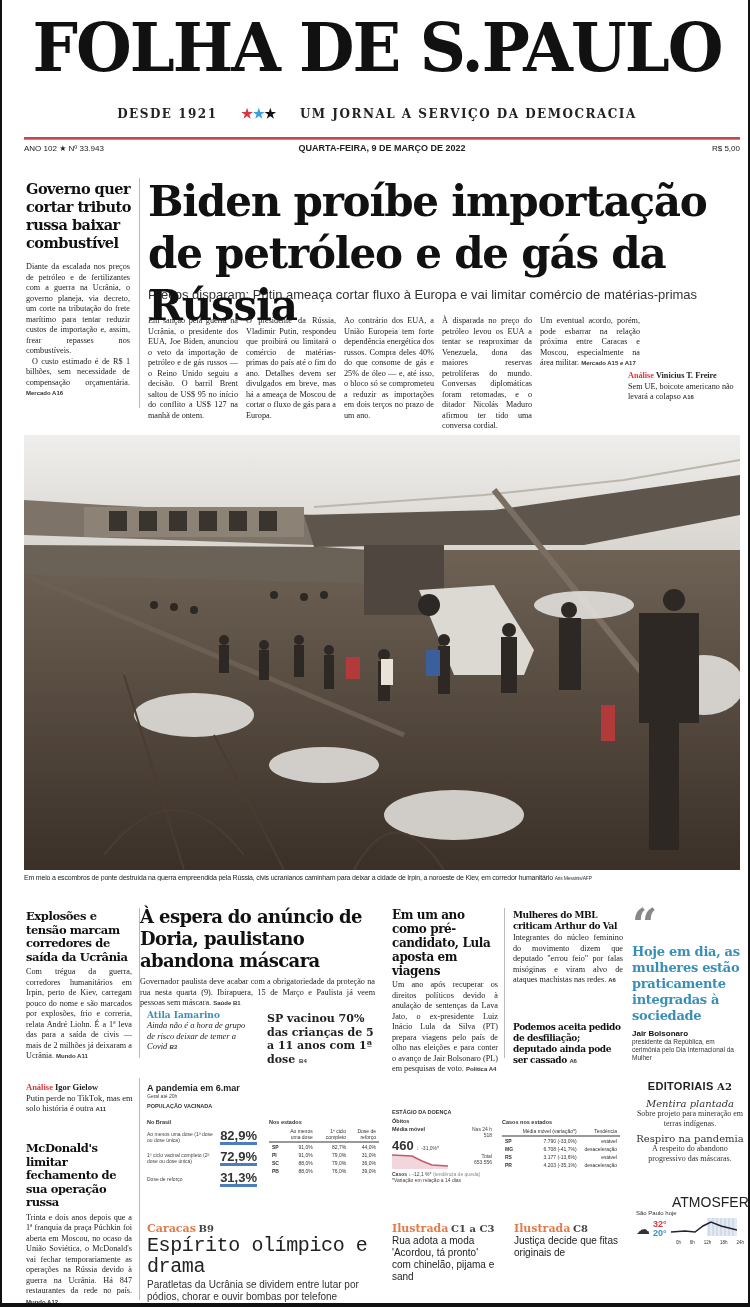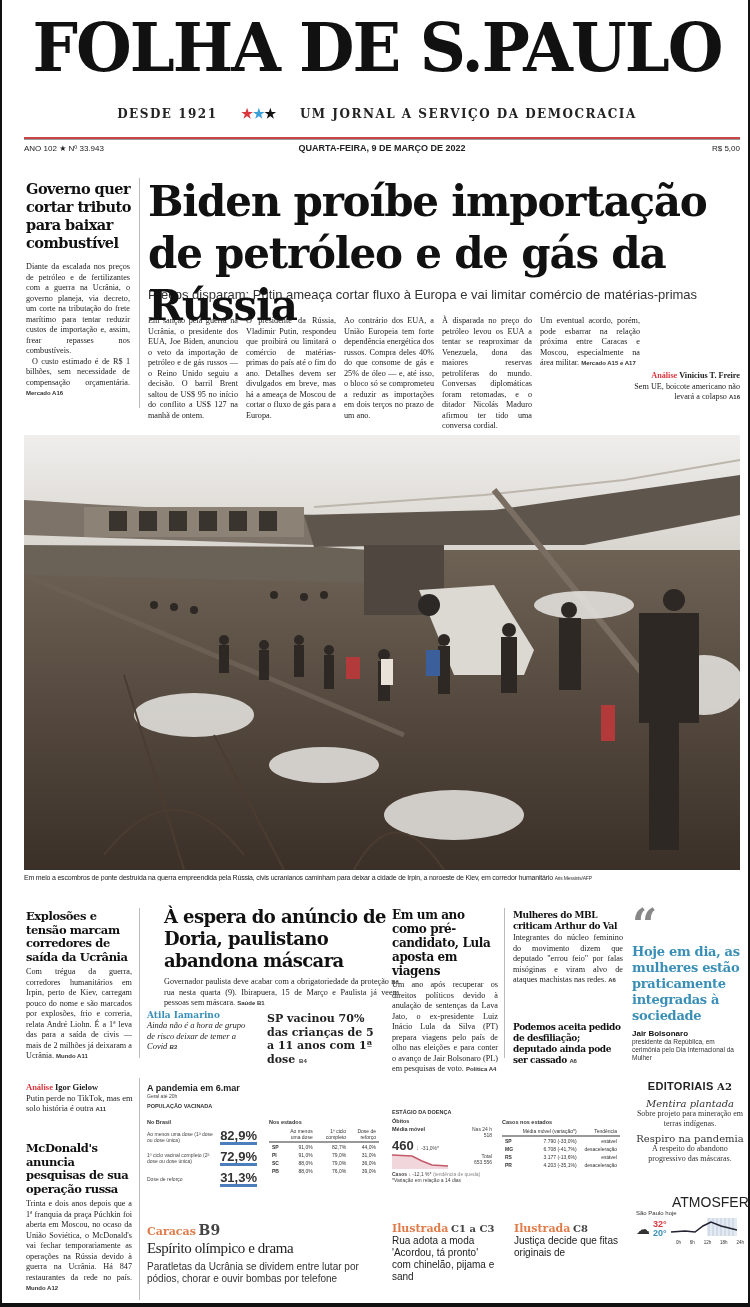--- a/index.html
+++ b/index.html
@@ -75,21 +75,21 @@
     <span class="stars"><span class="star-red">★</span><span class="star-blue">★</span><span class="star-black">★</span></span>
     <span>UM JORNAL A SERVIÇO DA DEMOCRACIA</span>
   </div>
   <div class="red-rule"></div>
   <div class="dateline">
     <span class="left">ANO 102 ★ Nº 33.943</span>
     <span class="center">QUARTA-FEIRA, 9 DE MARÇO DE 2022</span>
     <span class="right">R$ 5,00</span>
   </div>
 
-  <div class="abs left-head">Governo quer cortar tributo para baixar combustível</div>
+  <div class="abs left-head">Governo quer cortar tributo russa baixar combustível</div>
   <div class="abs left-body">
     <p class="body-text" style="text-indent:0">Diante da escalada nos preços de petróleo e de fertilizantes com a guerra na Ucrânia, o governo planeja, via decreto, um corte na tributação do frete marítimo para tentar reduzir custos de importação e, assim, frear repasses nos combustíveis.</p>
     <p class="body-text" style="text-indent:6px">
       <span>O custo estimado é de R$ 1 bilhões, sem necessidade de compensação orçamentária.</span>
       <span class="ref">Mercado A16</span>
     </p>
   </div>
   <div class="vrule" style="left:137px; top:178px; height:230px;"></div>
 
   <div class="abs main-sub">Preços disparam; Putin ameaça cortar fluxo à Europa e vai limitar comércio de matérias-primas</div>
@@ -99,21 +99,21 @@
   <div class="abs main-col body-text" style="left:244px;">O presidente da Rússia, Vladimir Putin, respondeu que proibirá ou limitará o comércio de matérias-primas do país até o fim do ano. Detalhes devem ser divulgados em breve, mas há a ameaça de Moscou de cortar o fluxo de gás para a Europa.</div>
   <div class="abs main-col body-text" style="left:342px;">Ao contrário dos EUA, a União Europeia tem forte dependência energética dos russos. Compra deles 40% do que consome de gás e 25% de óleo — e, até isso, o bloco só se comprometeu a reduzir as importações em dois terços no prazo de um ano.</div>
   <div class="abs main-col body-text" style="left:440px;">À disparada no preço do petróleo levou os EUA a tentar se reaproximar da Venezuela, dona das maiores reservas petrolíferas do mundo. Conversas diplomáticas foram retomadas, e o ditador Nicolás Maduro afirmou ter tido uma conversa cordial.</div>
   <div class="abs main-col" style="left:538px; width:100px;">
     <p class="body-text">
       <span>Um eventual acordo, porém, pode esbarrar na relação próxima entre Caracas e Moscou, especialmente na área militar.</span>
       <span class="ref">Mercado A15 e A17</span>
     </p>
   </div>
   <div class="abs" style="left:626px; top:371px; width:112px;">
-    <p class="body-text" style="text-align:right">
+    <p class="body-text" style="text-align:left">
       <span class="kicker-red">Análise</span>
       <b>Vinicius T. Freire</b><br>
       <span>Sem UE, boicote americano não levará a colapso</span>
       <span class="ref">A16</span>
     </p>
   </div>
 
   <div class="abs photo" title="Civis ucranianos atravessam escombros de ponte destruída em Irpin">
     <svg width="716" height="435" viewBox="0 0 716 435">
       <defs>
@@ -211,21 +211,21 @@
 
   <div class="abs" style="left:24px; top:910px; width:106px;">
     <div class="h-small">Explosões e tensão marcam corredores de saída da Ucrânia</div>
     <p class="body-text" style="margin-top:3px;">
       <span>Com trégua da guerra, corredores humanitários em Irpin, perto de Kiev, carregam pouco do nome e são marcados por explosões, frio e correria, relata André Liohn. É a 1ª leva das para a saída de civis — mais de 2 milhões já deixaram a Ucrânia.</span>
       <span class="ref">Mundo A11</span>
     </p>
   </div>
   <div class="vrule" style="left:137px; top:908px; height:150px;"></div>
 
-  <div class="abs" style="left:162px; top:906px; width:235px;">
+  <div class="abs" style="left:138px; top:906px; width:235px;">
     <div class="h-med">À espera do anúncio de Doria, paulistano abandona máscara</div>
     <p class="body-text" style="margin-top:5px;">
       <span>Governador paulista deve acabar com a obrigatoriedade da proteção na rua nesta quarta (9). Ibirapuera, 15 de Março e Paulista já veem pessoas sem máscara.</span>
       <span class="ref">Saúde B1</span>
     </p>
   </div>
   <div class="abs" style="left:145px; top:1010px; width:100px;">
     <div class="kicker-teal" style="font-family:'DejaVu Serif',serif; font-size:9px;">Atila Iamarino</div>
     <p class="body-text" style="text-align:left; font-style:italic; font-size:8.5px;">
       <span>Ainda não é a hora de grupo de risco deixar de temer a Covid</span>
@@ -271,21 +271,21 @@
 
   <div class="abs" style="left:24px; top:1082px; width:110px;">
     <p class="body-text" style="text-align:left; font-size:8.5px;">
       <span class="kicker-red">Análise</span>
       <b>Igor Gielow</b><br>
       <span>Putin perde no TikTok, mas em solo história é outra</span>
       <span class="ref">A11</span>
     </p>
   </div>
   <div class="abs" style="left:24px; top:1142px; width:106px;">
-    <div class="h-small">McDonald's anuncia pesquisas de sua operação russa</div>
+    <div class="h-small">McDonald's limitar fechamento de sua operação russa</div>
     <p class="body-text" style="margin-top:3px;">
       <span>Trinta e dois anos depois que a 1ª franquia da praça Púchkin foi aberta em Moscou, no ocaso da União Soviética, o McDonald's vai fechar temporariamente as operações na Rússia devido à guerra na Ucrânia. Há 847 restaurantes da rede no país.</span>
       <span class="ref">Mundo A12</span>
     </p>
   </div>
   <div class="vrule" style="left:137px; top:1078px; height:222px;"></div>
 
   <div class="abs" style="left:145px; top:1083px; width:475px; height:120px;">
     <div class="pand-title">A pandemia em 6.mar</div>
     <div class="tiny">Geral até 20h</div>
@@ -449,22 +449,22 @@
     <div style="display:flex; justify-content:space-between; margin-left:40px; font-family:'Liberation Sans',sans-serif; font-size:4.5px; color:#333;">
       <span>0h</span>
         <span>6h</span>
         <span>12h</span>
         <span>18h</span>
         <span>24h</span>
     </div>
   </div>
 
   <div class="abs" style="left:145px; top:1222px; width:235px;">
-    <div style="font-size:11px;"><span class="kicker-orange">Caracas</span> <b style="font-family:'DejaVu Serif',serif; font-size:14px; color:#444;">B9</b></div>
-    <div style="font-family:Liberation Serif, serif; font-size:15px; line-height:21px; color:#222; letter-spacing:-0.4px;">Espírito olímpico e drama</div>
+    <div style="font-size:11px;"><span class="kicker-orange">Caracas</span> <b style="font-family:'DejaVu Serif',serif; font-size:10px; color:#444;">B9</b></div>
+    <div style="font-family:Liberation Mono, monospace; font-size:20px; line-height:21px; color:#222; letter-spacing:-0.4px;">Espírito olímpico e drama</div>
     <div style="font-family:'Liberation Sans',sans-serif; font-size:10px; line-height:12px; color:#333; margin-top:2px;">Paratletas da Ucrânia se dividem entre lutar por pódios, chorar e ouvir bombas por telefone</div>
   </div>
 
   <div class="abs" style="left:390px; top:1222px; width:105px;">
     <div style="font-size:11px;"><span class="kicker-orange">Ilustrada</span> <b style="font-family:'DejaVu Serif',serif; font-size:10px; color:#444;">C1 a C3</b></div>
     <div class="sans-head">Rua adota a moda 'Acordou, tá pronto' com chinelão, pijama e sand</div>
   </div>
 
   <div class="abs" style="left:512px; top:1222px; width:105px;">
     <div style="font-size:11px;"><span class="kicker-orange">Ilustrada</span> <b style="font-family:'DejaVu Serif',serif; font-size:10px; color:#444;">C8</b></div>

